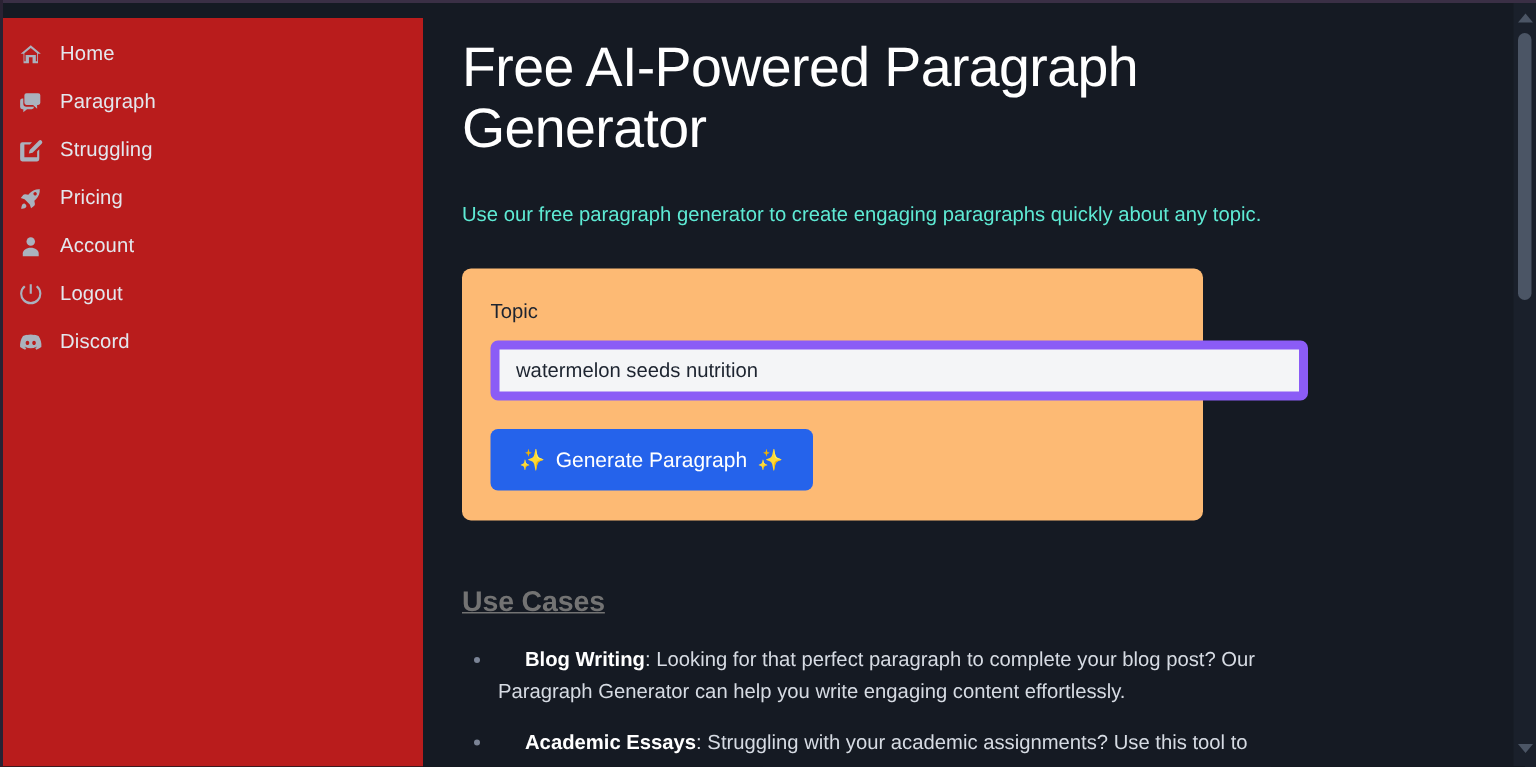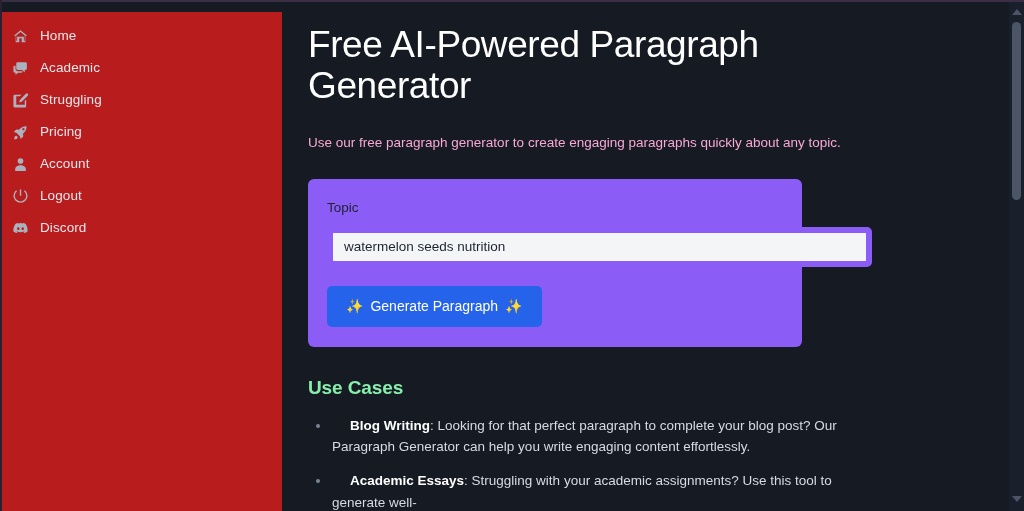--- a/index.html
+++ b/index.html
@@ -97,30 +97,30 @@
     font-weight: normal;
     line-height: 1.12;
     color: #ffffff;
     letter-spacing: -0.4px;
     max-width: 500px;
   }
 
   .lede {
     margin-top: 26px;
     font-size: 13.5px;
-    color: #f9a8d4;
+    color: #5eead4;
     line-height: 1.5;
   }
   .lede.second { margin-top: 13px; }
 
   
   .form-card {
     margin-top: 26px;
     width: 494px;
-    background: #8b5cf6;
+    background: #fdba74;
     border-radius: 6px;
     padding: 22px 19px 20px 19px;
   }
 
   .field-label {
     font-size: 13.5px;
     color: #1d2430;
     line-height: 1;
     margin-bottom: 12px;
   }
@@ -152,25 +152,26 @@
     line-height: 1;
     cursor: pointer;
     display: inline-flex;
     align-items: center;
     gap: 7px;
   }
   .spark { color: #f5b731; font-size: 14px; }
 
   
   .section-title {
-    margin-top: 30px;
+    margin-top: 44px;
     font-size: 19px;
     font-weight: bold;
-    color: #86efac;
+    color: #737373;
     letter-spacing: -0.1px;
+    text-decoration: underline;
   }
 
   .use-case-list {
     margin-top: 16px;
     list-style: none;
   }
 
   .use-case {
     position: relative;
     padding-left: 24px;
@@ -257,21 +258,21 @@
       <span class="nav-label">Home</span>
     </div>
 
     <div class="nav-item">
       <span class="nav-icon">
         <svg viewBox="0 0 24 24">
             <path d="M8 3h11a2 2 0 0 1 2 2v7a2 2 0 0 1-2 2h-1v3.6L14.2 14H8a2 2 0 0 1-2-2V5a2 2 0 0 1 2-2z"></path>
             <path d="M5 8H4a2 2 0 0 0-2 2v6a2 2 0 0 0 2 2h1v3l3.5-3H13a2 2 0 0 0 2-2v-.2H8a3 3 0 0 1-3-3V8z"></path>
           </svg>
       </span>
-      <span class="nav-label">Academic</span>
+      <span class="nav-label">Paragraph</span>
     </div>
 
     <div class="nav-item">
       <span class="nav-icon">
         <svg viewBox="0 0 24 24">
             <path d="M4 4h9.2l-2 2H6v12h12v-5.3l2-2V20a2 2 0 0 1-2 2H4a2 2 0 0 1-2-2V6a2 2 0 0 1 2-2z"></path>
             <path d="M19.6 2.6a1.9 1.9 0 0 1 2.7 2.7l-8.6 8.6-3.5.8.8-3.5 8.6-8.6z"></path>
           </svg>
       </span>
       <span class="nav-label">Struggling</span>

